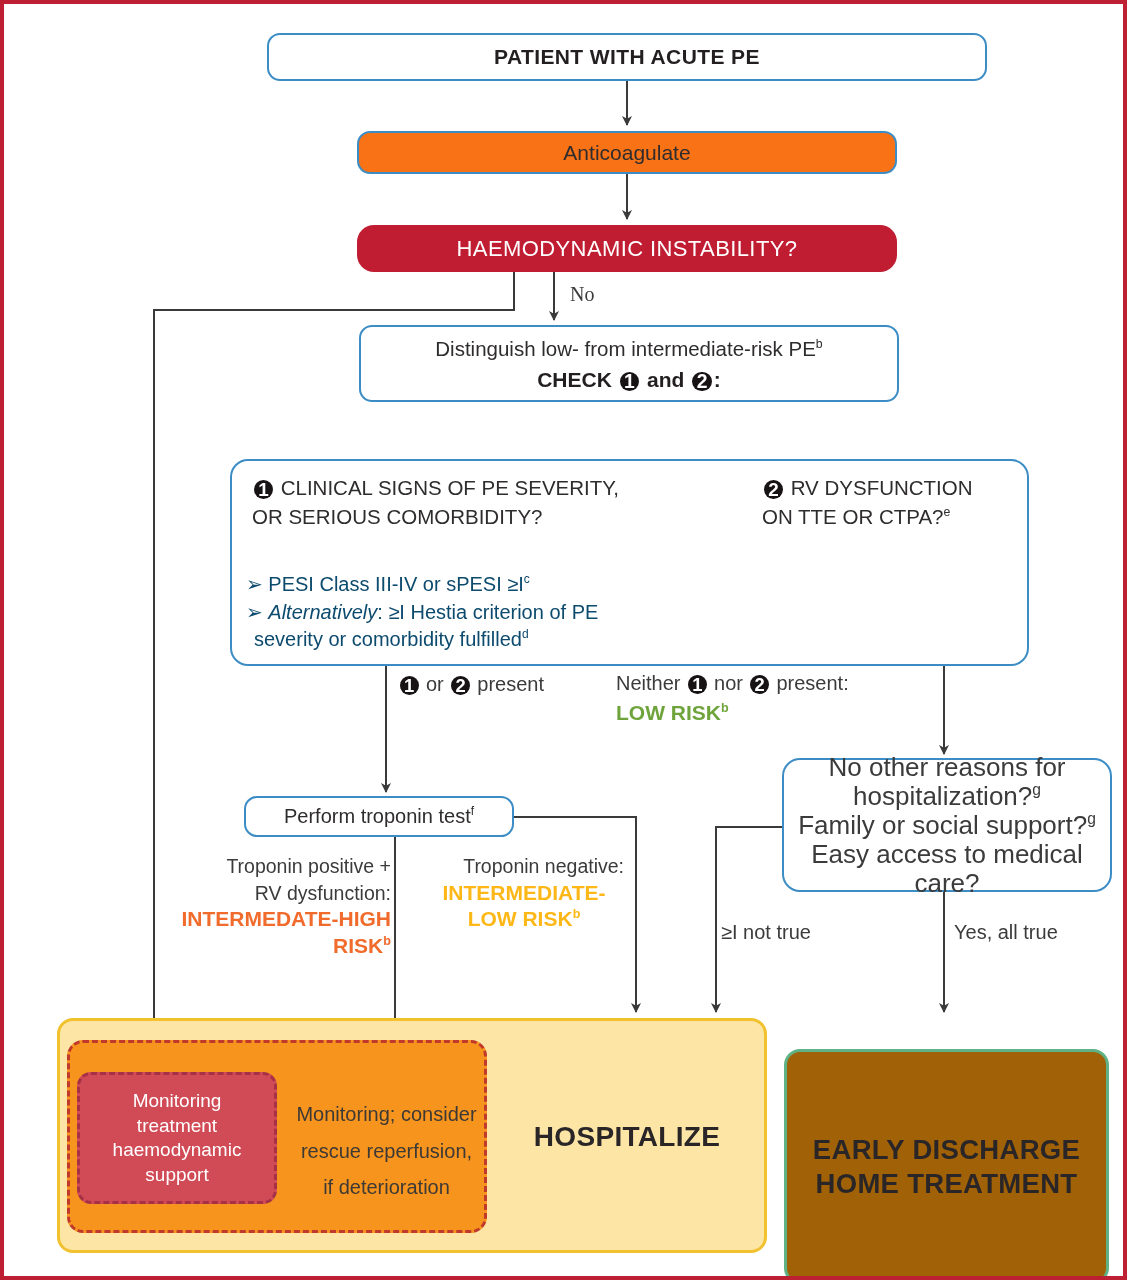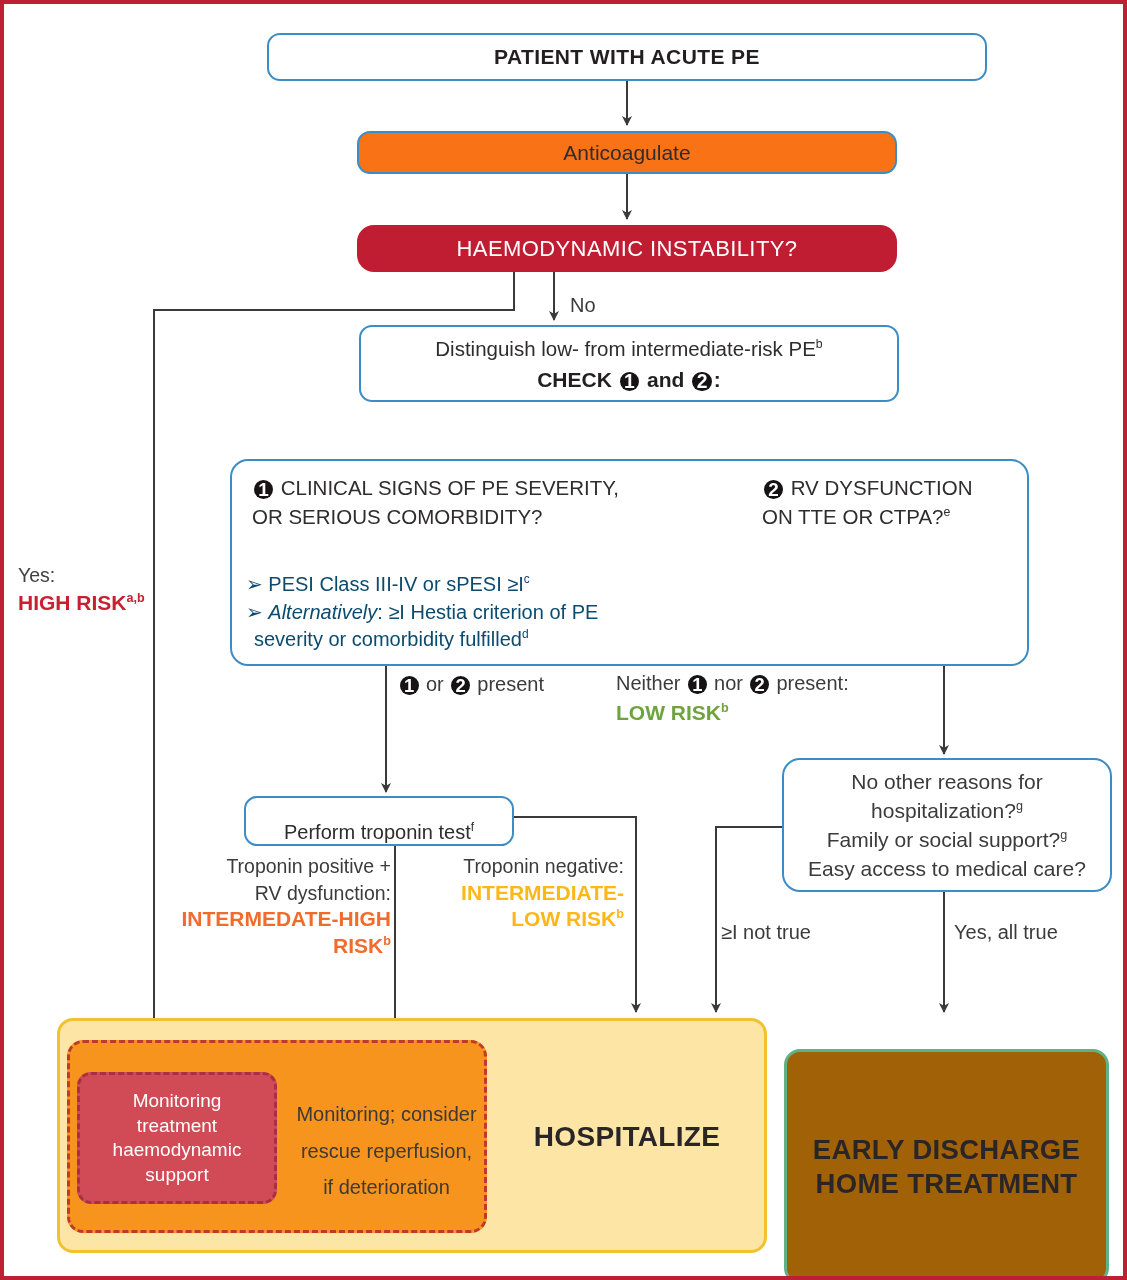--- a/index.html
+++ b/index.html
@@ -31,21 +31,21 @@
   .keepws { white-space:pre-wrap; }
   .right { text-align:right; }
   .nbadge {
     display:inline-block; width:1.02em; height:1.02em; border-radius:50%;
     background:#171314; color:#fff; font-weight:bold; font-size:0.92em;
     line-height:1.06em; text-align:center; vertical-align:-0.06em; margin:0 0.10em;
   }
   .hi-red    { color:#c92031; font-weight:bold; font-size:21px; }
   .lo-green  { color:#6fa43c; font-weight:bold; font-size:21px; }
   .int-orange{ color:#f06b2c; font-weight:bold; font-size:21px; }
-  .int-yellow{ color:#fdb717; font-weight:bold; font-size:21px; }
+  .int-yellow{ color:#fdb717; font-weight:bold; font-size:21px;text-align:center; }
   svg.connectors { position:absolute; left:0; top:0; pointer-events:none; }
 </style>
 </head>
 <body>
 
 <div class="canvas">
 
   <svg class="connectors" width="1127" height="1280" viewBox="0 0 1127 1280">
     <defs>
       <marker id="arrow" markerWidth="11" markerHeight="11" refX="9" refY="5" orient="auto" markerUnits="userSpaceOnUse">
@@ -71,21 +71,21 @@
   </div>
 
   <div class="box fillblue t-plain" style="left:353px; top:127px; width:540px; height:43px;">
     <span>Anticoagulate</span>
   </div>
 
   <div class="box redbox t-redbox" style="left:353px; top:221px; width:540px; height:47px;">
     <span>HAEMODYNAMIC INSTABILITY?</span>
   </div>
 
-  <div class="abs t-body" style="left:566px; top:290px; font-size:20px;">No</div>
+  <div class="abs t-body" style="left:566px; top:279px; font-size:20px;font-family:Liberation Serif, serif;">No</div>
 
   <div class="box bluebox" style="left:355px; top:321px; width:540px; height:77px; line-height:31px;">
     <div style="font-size:20.5px; color:#2f2c2d;">
       <span>Distinguish low- from intermediate-risk PE</span><sup class="sup">b</sup>
     </div>
     <div style="font-size:21px; font-weight:bold; color:#231f20;">CHECK <span class="nbadge">1</span> and <span class="nbadge">2</span>:</div>
   </div>
 
   <div class="abs bigbox" style="left:226px; top:455px; width:799px; height:207px;">
     <div class="abs t-caps" style="left:20px; top:13px; width:480px;">
@@ -104,37 +104,31 @@
       </div>
       <div>
         <span class="keepws">➢ </span><i>Alternatively</i><span class="keepws">: ≥I Hestia criterion of PE</span>
       </div>
       <div style="padding-left:8px;">
         <span>severity or comorbidity fulfilled</span><sup class="sup">d</sup>
       </div>
     </div>
   </div>
 
-  <div class="abs" style="left:14px; top:560px; text-align:left;">
-    <div style="font-size:19.5px; color:#414042;">Yes:</div>
-    <div class="hi-red" style="margin-top:4px;">
-      <span>HIGH RISK</span><sup class="sup">a,b</sup>
-    </div>
-  </div>
 
   <div class="abs" style="left:394px; top:669px; font-size:20px;"><span class="nbadge">1</span> or <span class="nbadge">2</span> present</div>
 
   <div class="abs" style="left:612px; top:668px; text-align:left;">
     <div style="font-size:20px;">Neither <span class="nbadge">1</span> nor <span class="nbadge">2</span> present:</div>
     <div class="lo-green" style="margin-top:6px;">
       <span>LOW RISK</span><sup class="sup">b</sup>
     </div>
   </div>
 
-  <div class="box bluebox" style="left:240px; top:792px; width:270px; height:50px; font-size:20px; color:#2f2c2d;justify-content:flex-end;">
+  <div class="box bluebox" style="left:240px; top:792px; width:270px; height:41px; font-size:20px; color:#2f2c2d;">
     <div>
       <span>Perform troponin test</span><sup class="sup">f</sup>
     </div>
   </div>
 
   <div class="abs right" style="left:165px; top:849px; width:222px; line-height:26.5px;">
     <div class="t-body">Troponin positive +</div>
     <div class="t-body">RV dysfunction:</div>
     <div class="int-orange">INTERMEDATE-HIGH</div>
     <div class="int-orange">
@@ -143,21 +137,21 @@
   </div>
 
   <div class="abs right" style="left:420px; top:849px; width:200px; line-height:26.5px;">
     <div class="t-body">Troponin negative:</div>
     <div class="int-yellow">INTERMEDIATE-</div>
     <div class="int-yellow">
       <span>LOW RISK</span><sup class="sup">b</sup>
     </div>
   </div>
 
-  <div class="box bluebox" style="left:778px; top:754px; width:330px; height:134px; font-size:21px; line-height:29px; color:#3b3b3c; border-radius:18px;text-align:center;">
+  <div class="box bluebox" style="left:778px; top:754px; width:330px; height:134px; font-size:26px; line-height:29px; color:#3b3b3c; border-radius:18px;text-align:center;">
     <div>No other reasons for</div>
     <div>
       <span>hospitalization?</span><sup class="sup">g</sup>
     </div>
     <div>
       <span>Family or social support?</span><sup class="sup">g</sup>
     </div>
     <div>Easy access to medical care?</div>
   </div>
 

